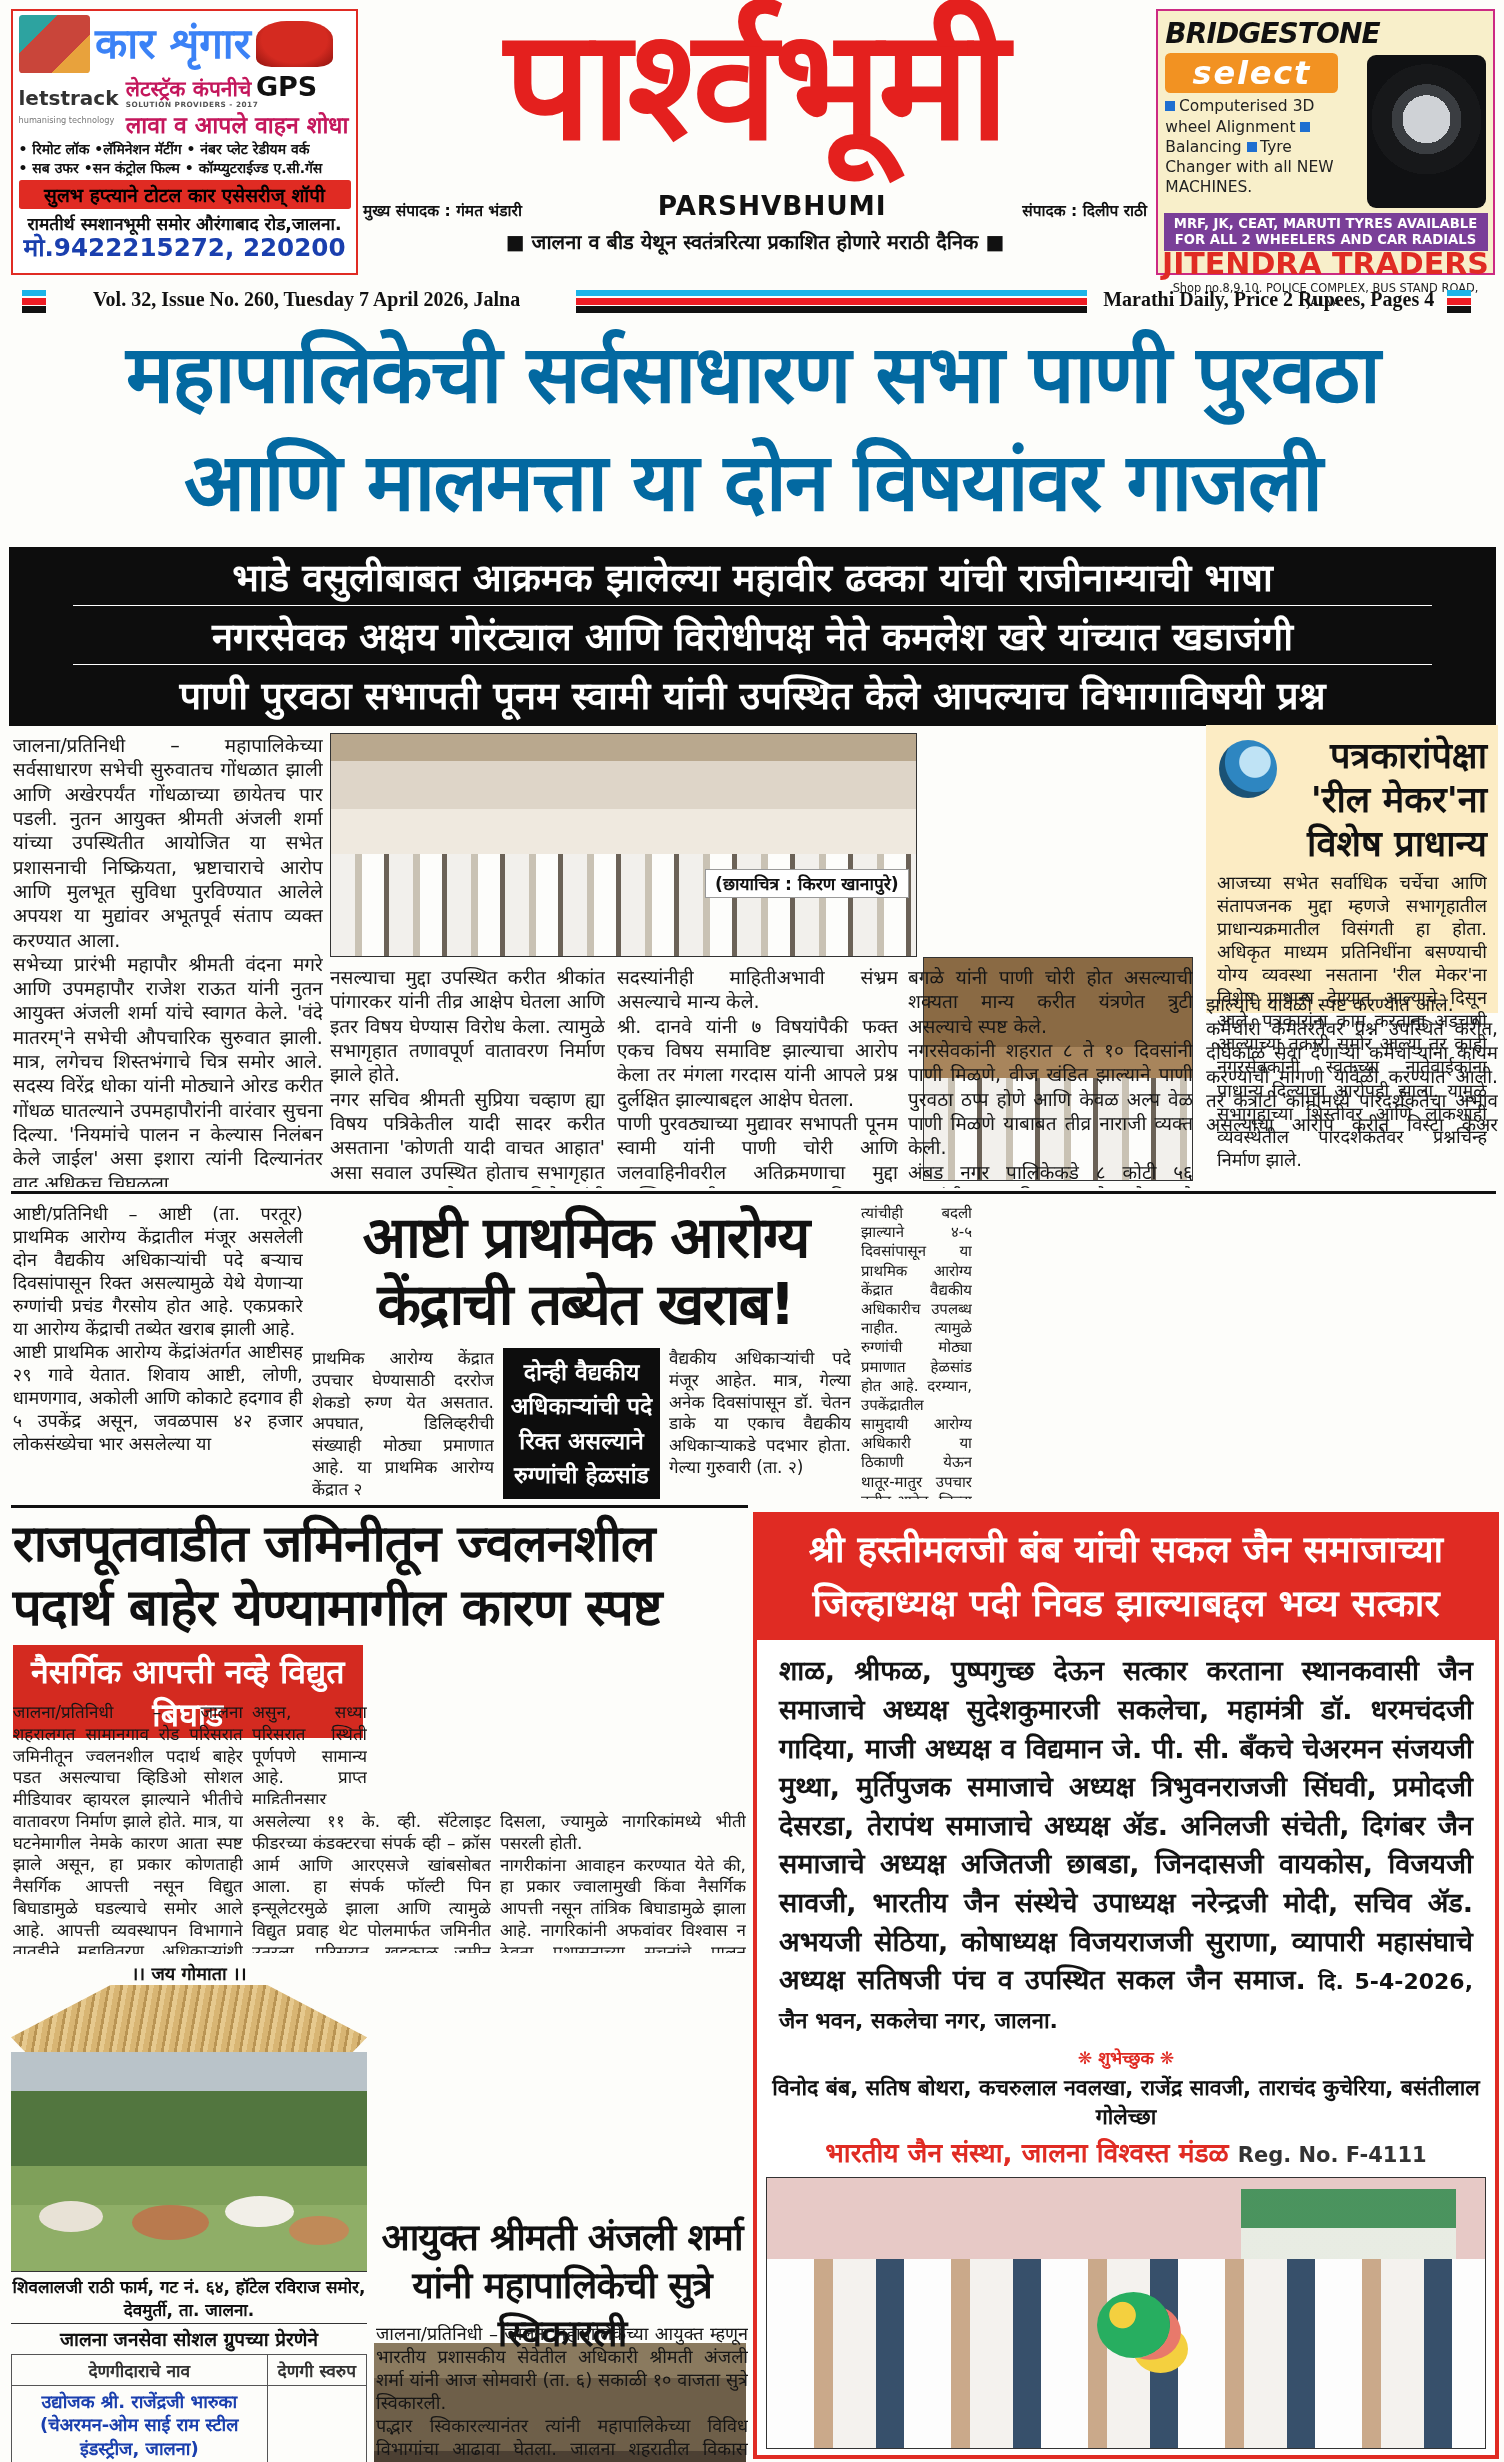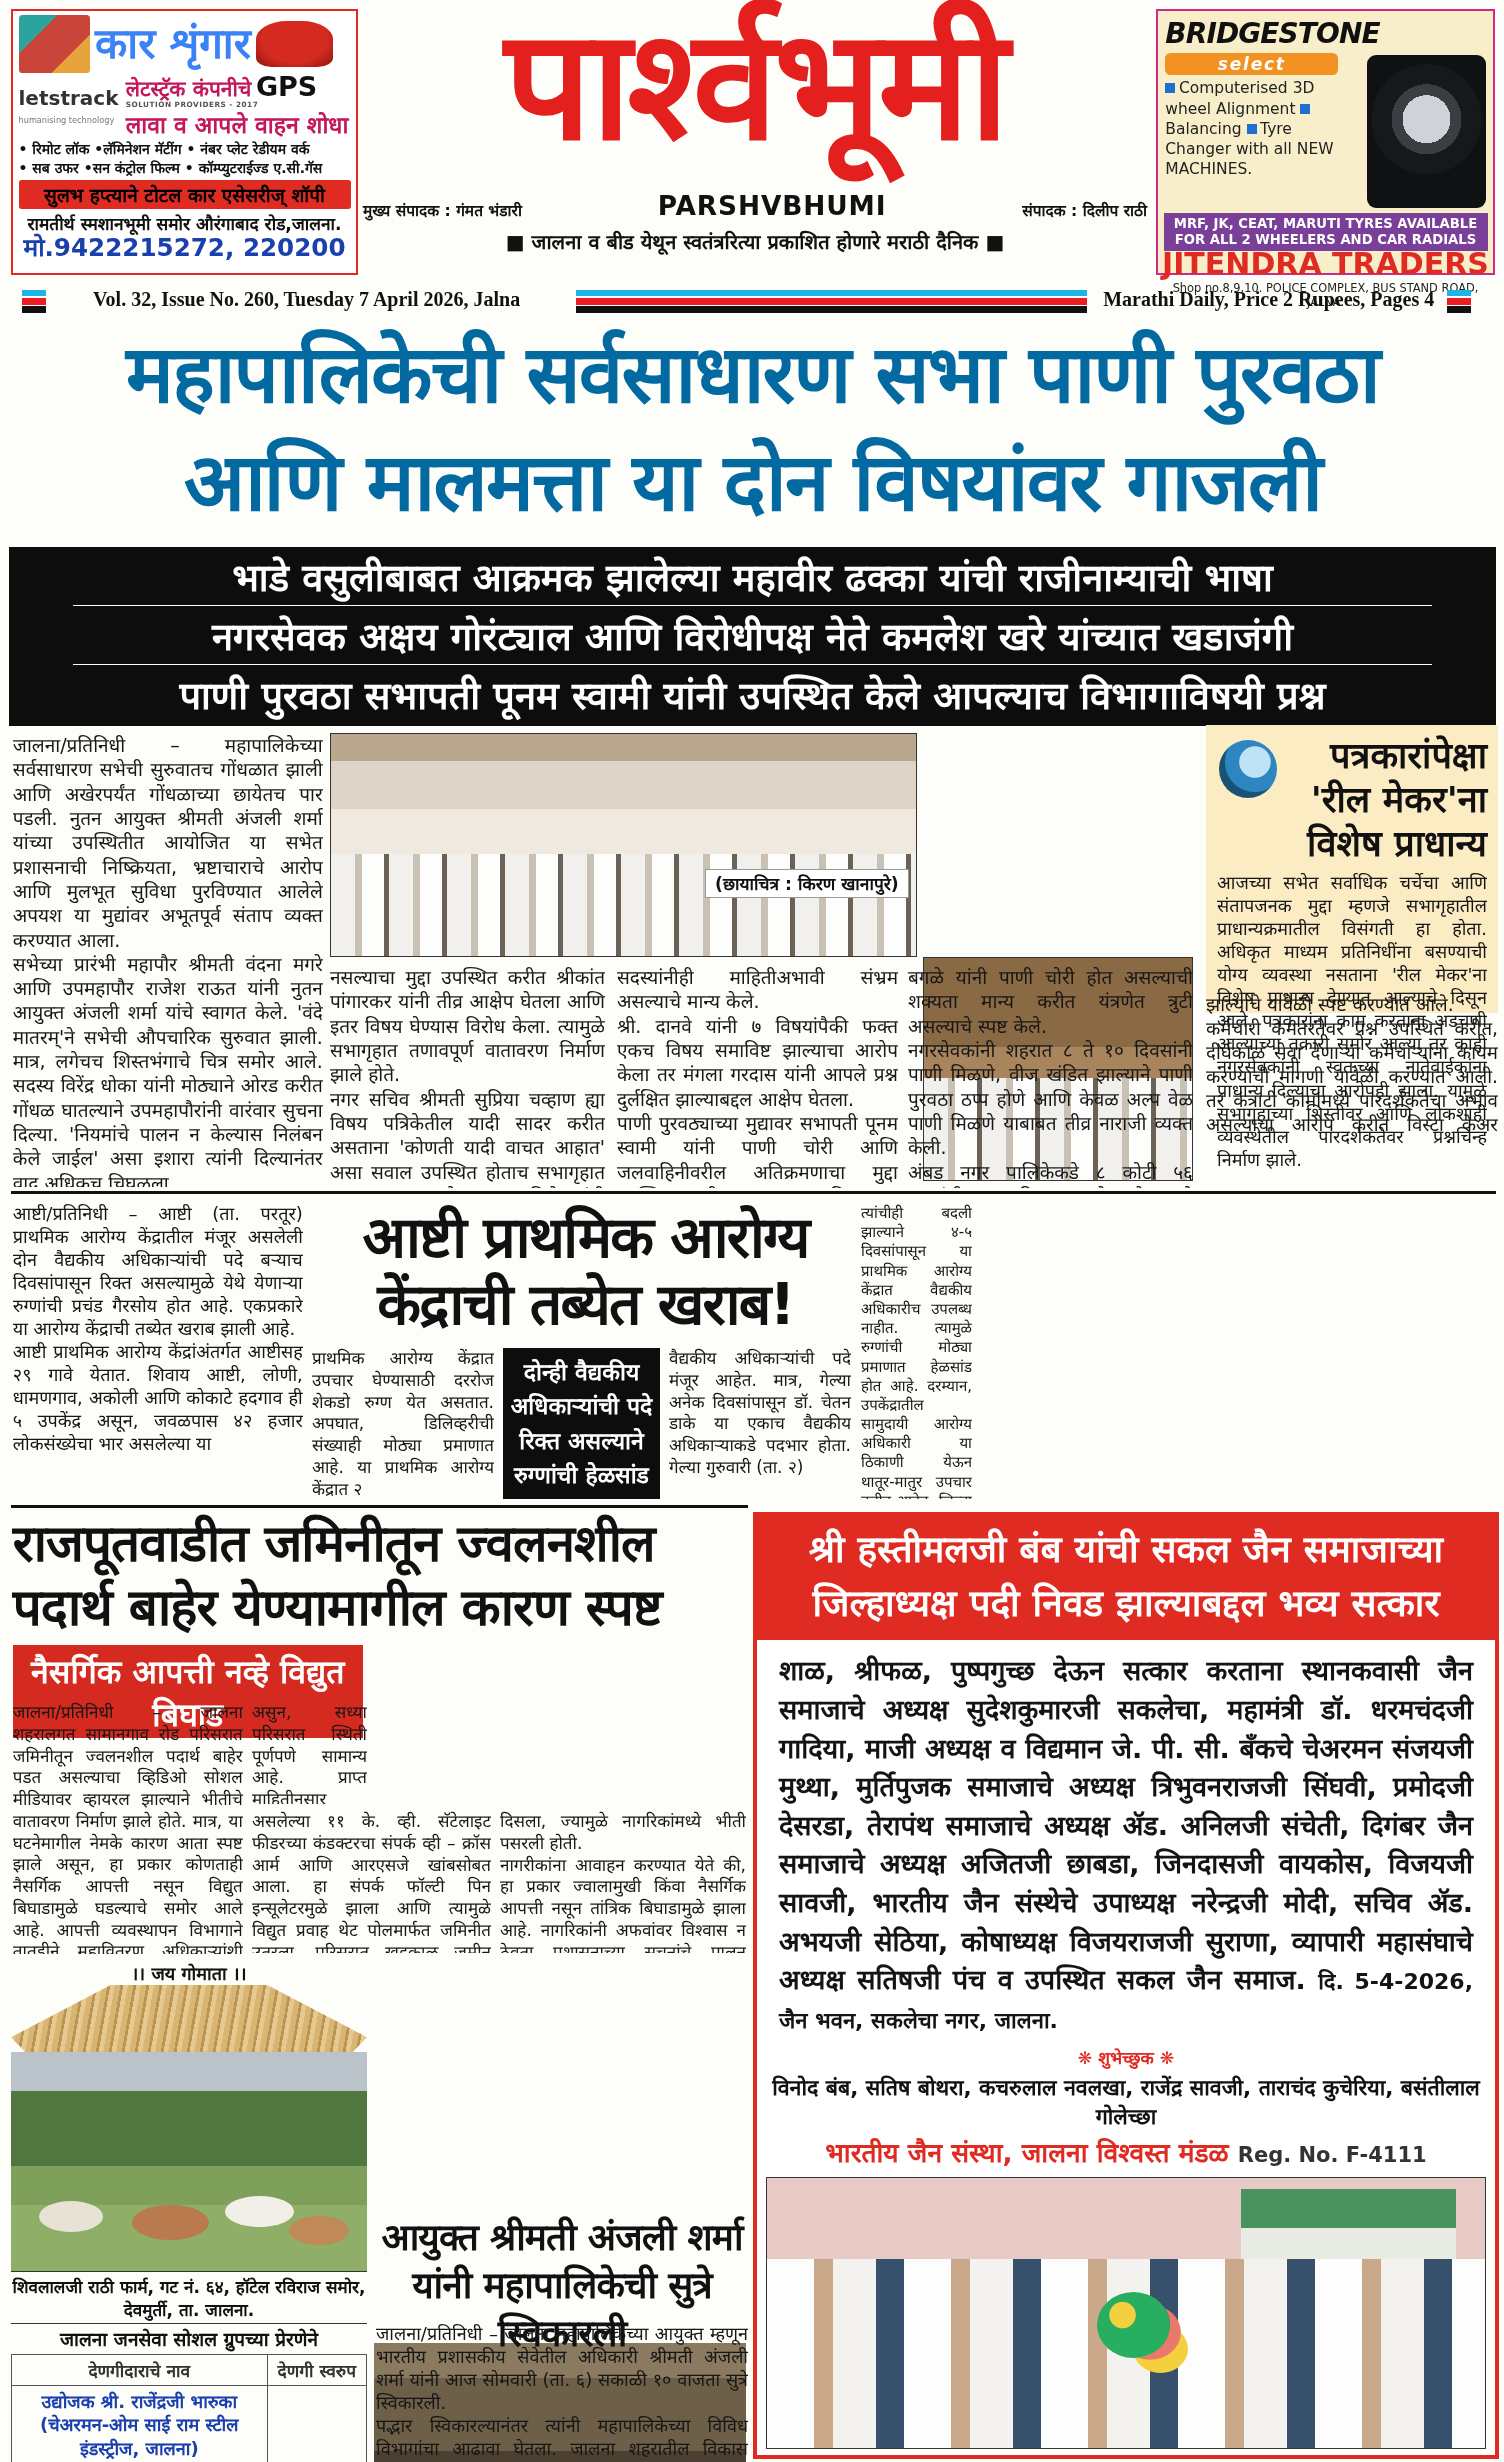--- a/index.html
+++ b/index.html
@@ -17,21 +17,21 @@
   .magenta{color:#c4175c;font-weight:800;}
   .gps{font-size:27px;font-weight:800;color:#111;line-height:.8;}
   .gps small{display:block;font-size:7.3px;color:#555;letter-spacing:0.5px;}
   .car-b{font-size:14px;font-weight:800;line-height:1.35;}
   .car-band{background:#e02b23;color:#000000;font-size:19px;font-weight:800;text-align:center;border-radius:2.7px;padding:1.8px 0;margin-top:1.8px;}
   .car-addr{font-size:17.3px;font-weight:800;text-align:center;margin-top:2.7px;}
   .car-ph{font-size:24.6px;font-weight:800;color:#1a3fae;text-align:center;line-height:1.05;}
   .ad-tyre{left:1156px;top:9px;width:339px;height:266px;border:2.7px solid #cc2a83;background:#f8efca;padding:5.5px 7.3px;}
   .bs{font-size:28px;font-weight:800;font-style:italic;letter-spacing:-0.9px;}
   .selectband{background:#f29222;border-radius:5.5px;color:#fff;width:173px;text-align:center;
-     font-size:17px;font-weight:800;font-style:italic;letter-spacing:1.8px;padding:0.9px 0;margin:3.6px 0;}
+     font-size:32px;font-weight:800;font-style:italic;letter-spacing:1.8px;padding:0.9px 0;margin:3.6px 0;}
   .tyre-f{font-size:15.5px;line-height:1.3;color:#222;width:187px;}
   .sq{display:inline-block;width:10px;height:10px;background:#1f6fd0;margin-right:3.6px;}
   .tyreph{position:absolute;right:7.3px;top:44px;width:119px;height:153px;border-radius:9px;
      background:radial-gradient(circle at 50% 42%,#cfd2d6 0 24px,#3a3d41 24px 35px,#17181a 35px 55px,#101113 55px);}
   .purpleband{position:absolute;left:5.5px;right:5.5px;top:202px;background:#7a3f98;color:#fff;
      font-size:13.2px;font-weight:800;text-align:center;line-height:1.25;padding:2.7px 1.8px;}
   .jt{position:absolute;left:0;right:0;top:239px;color:#e02b23;font-size:30px;font-weight:800;text-align:center;line-height:.9;}
   .jt-addr{position:absolute;left:0;right:0;top:270px;font-size:11.4px;text-align:center;color:#222;}
   
   .mast-title{left:363px;top:-5.5px;width:784px;text-align:center;color:#e4201e;

